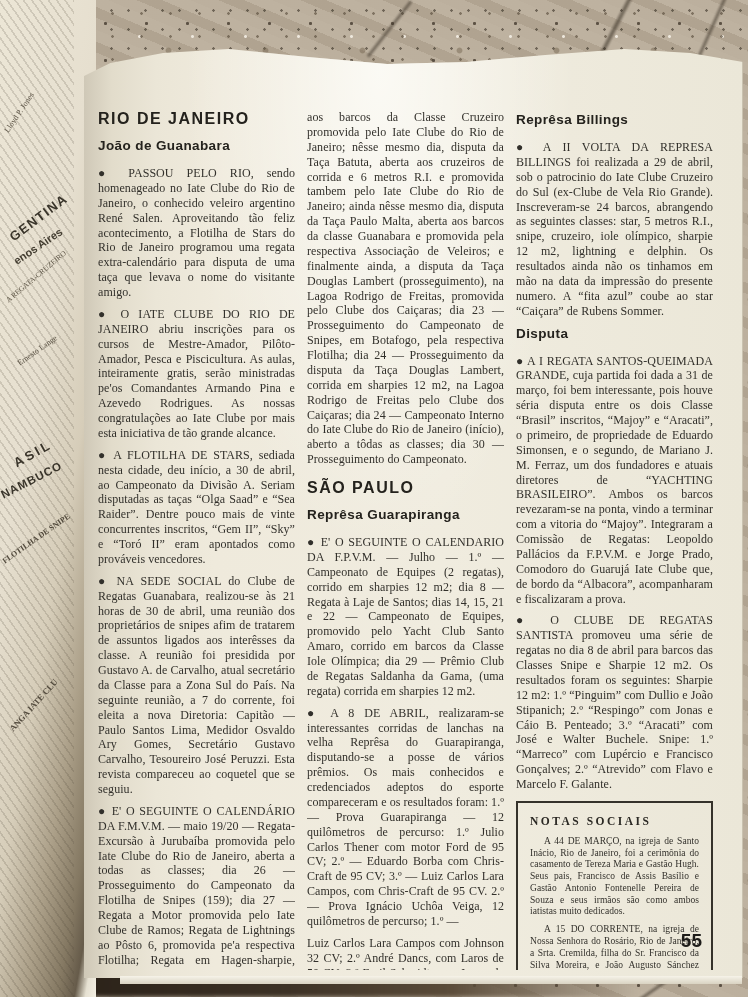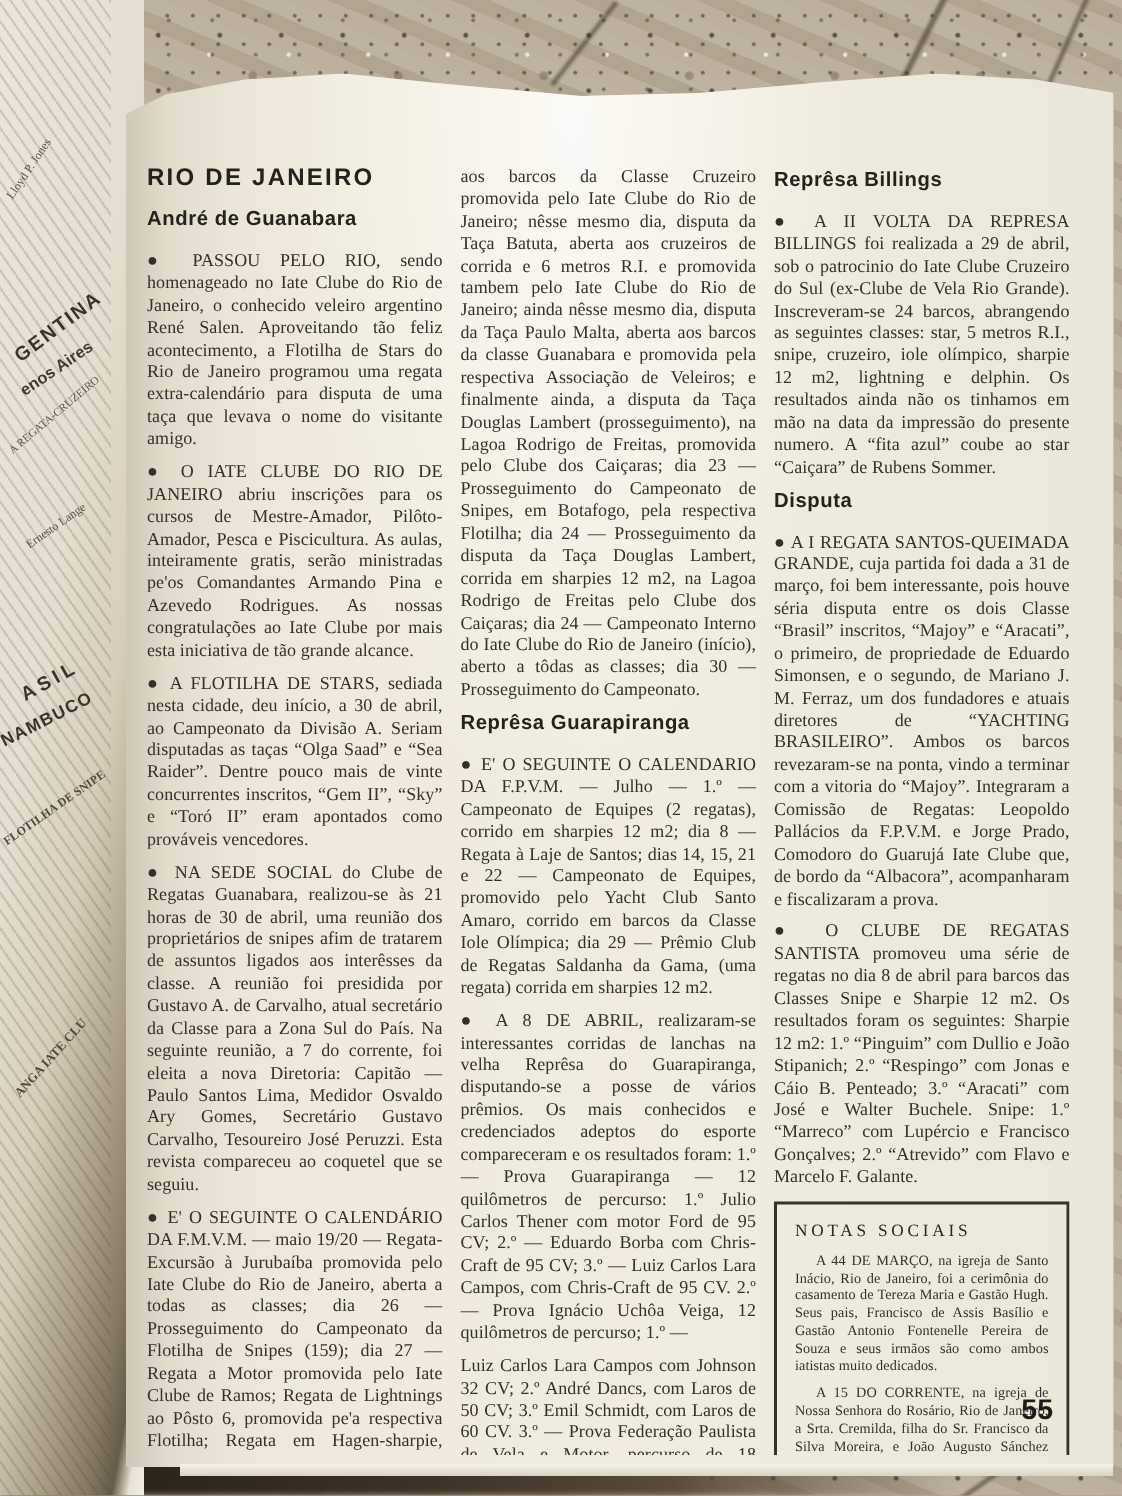--- a/index.html
+++ b/index.html
@@ -86,21 +86,21 @@
   h2.subsection{
     font-family:"Liberation Sans",sans-serif;font-size:13.5px;font-weight:bold;
     letter-spacing:.4px;color:#24221d;margin:0 0 13px;
   }
   .col .mid-h1{margin-top:12px;}
   .col .mid-h2{margin-top:2px;}
   .notas-box{
     margin-top:9px;border:2px solid #35322b;padding:10px 12px 12px;
   }
   .notas-box h3{
-    font-family:"Liberation Serif",serif;font-size:11.5px;font-weight:normal;
+    font-family:"Liberation Serif",serif;font-size:11.5px;font-weight:bold;
     letter-spacing:2.5px;color:#2b2924;margin:2px 0 9px;
   }
   .notas-box p{font-size:9.5px;text-indent:14px;margin:0 0 6px;}
   .page-number{
     position:absolute;right:40px;bottom:26px;
     font-family:"Liberation Sans",sans-serif;font-weight:bold;font-size:19px;color:#1e1c19;
   }
 </style>
 </head>
 <body>
@@ -123,30 +123,31 @@
   <span class="frag sans f-pernamb">NAMBUCO</span>
   <span class="frag f-flotilha">FLOTILHA DE SNIPE</span>
   <span class="frag f-iate">ANGA IATE CLU</span>
 </div>
 
 <div class="page">
   <div class="cols">
 
     <div class="col">
       <h1 class="section">RIO DE JANEIRO</h1>
-      <h2 class="subsection">André de Guanabara</h2>
+      <h2 class="subsection">João de Guanabara</h2>
       <p>●  PASSOU PELO RIO, sendo homenageado no Iate Clube do Rio de Janeiro, o conhecido veleiro argentino René Salen. Aproveitando tão feliz acontecimento, a Flotilha de Stars do Rio de Janeiro programou uma regata extra-calendário para disputa de uma taça que levava o nome do visitante amigo.</p>
       <p>●  O IATE CLUBE DO RIO DE JANEIRO abriu inscrições para os cursos de Mestre-Amador, Pilôto-Amador, Pesca e Piscicultura. As aulas, inteiramente gratis, serão ministradas pe'os Comandantes Armando Pina e Azevedo Rodrigues. As nossas congratulações ao Iate Clube por mais esta iniciativa de tão grande alcance.</p>
       <p>●  A FLOTILHA DE STARS, sediada nesta cidade, deu início, a 30 de abril, ao Campeonato da Divisão A. Seriam disputadas as taças “Olga Saad” e “Sea Raider”. Dentre pouco mais de vinte concurrentes inscritos, “Gem II”, “Sky” e “Toró II” eram apontados como prováveis vencedores.</p>
       <p>●  NA SEDE SOCIAL do Clube de Regatas Guanabara, realizou-se às 21 horas de 30 de abril, uma reunião dos proprietários de snipes afim de tratarem de assuntos ligados aos interêsses da classe. A reunião foi presidida por Gustavo A. de Carvalho, atual secretário da Classe para a Zona Sul do País. Na seguinte reunião, a 7 do corrente, foi eleita a nova Diretoria: Capitão — Paulo Santos Lima, Medidor Osvaldo Ary Gomes, Secretário Gustavo Carvalho, Tesoureiro José Peruzzi. Esta revista compareceu ao coquetel que se seguiu.</p>
       <p>●  E' O SEGUINTE O CALENDÁRIO DA F.M.V.M. — maio 19/20 — Regata-Excursão à Jurubaíba promovida pelo Iate Clube do Rio de Janeiro, aberta a todas as classes; dia 26 — Prosseguimento do Campeonato da Flotilha de Snipes (159); dia 27 — Regata a Motor promovida pelo Iate Clube de Ramos; Regata de Lightnings ao Pôsto 6, promovida pe'a respectiva Flotilha; Regata em Hagen-sharpie, interna, entrega dos prêmios, promovida pelo Rio Iate Clube. Junho: dia 3 — Prosseguimento do Campeonato da Classe Carioca, regata no Flamengo, promovida pe'a Associação de Veleiros da Classe Carioca; dia 9 — Prosseguimento, em Botafogo, do Campeonato da Flotilha de Snipes (159); dia 10 Prosseguimento do Campeonato de Lightning, no Flamengo, promovido pela Flotilha (84); dia 10 — Disputa da Taça Douglas Lambert, corrida em sharpies 12 m2, na Lagoa Rodrigo de Freitas, promovida pelo Clube dos Caiçaras; dias 16 e 17 — Taça Oceano, aberta</p>
     </div>
 
     <div class="col">
       <p>aos barcos da Classe Cruzeiro promovida pelo Iate Clube do Rio de Janeiro; nêsse mesmo dia, disputa da Taça Batuta, aberta aos cruzeiros de corrida e 6 metros R.I. e promovida tambem pelo Iate Clube do Rio de Janeiro; ainda nêsse mesmo dia, disputa da Taça Paulo Malta, aberta aos barcos da classe Guanabara e promovida pela respectiva Associação de Veleiros; e finalmente ainda, a disputa da Taça Douglas Lambert (prosseguimento), na Lagoa Rodrigo de Freitas, promovida pelo Clube dos Caiçaras; dia 23 — Prosseguimento do Campeonato de Snipes, em Botafogo, pela respectiva Flotilha; dia 24 — Prosseguimento da disputa da Taça Douglas Lambert, corrida em sharpies 12 m2, na Lagoa Rodrigo de Freitas pelo Clube dos Caiçaras; dia 24 — Campeonato Interno do Iate Clube do Rio de Janeiro (início), aberto a tôdas as classes; dia 30 — Prosseguimento do Campeonato.</p>
+      <h1 class="section mid-h1">SÃO PAULO</h1>
       <h2 class="subsection mid-h2">Reprêsa Guarapiranga</h2>
       <p>●  E' O SEGUINTE O CALENDARIO DA F.P.V.M. — Julho — 1.º — Campeonato de Equipes (2 regatas), corrido em sharpies 12 m2; dia 8 — Regata à Laje de Santos; dias 14, 15, 21 e 22 — Campeonato de Equipes, promovido pelo Yacht Club Santo Amaro, corrido em barcos da Classe Iole Olímpica; dia 29 — Prêmio Club de Regatas Saldanha da Gama, (uma regata) corrida em sharpies 12 m2.</p>
       <p>●  A 8 DE ABRIL, realizaram-se interessantes corridas de lanchas na velha Reprêsa do Guarapiranga, disputando-se a posse de vários prêmios. Os mais conhecidos e credenciados adeptos do esporte compareceram e os resultados foram: 1.º — Prova Guarapiranga — 12 quilômetros de percurso: 1.º Julio Carlos Thener com motor Ford de 95 CV; 2.º — Eduardo Borba com Chris-Craft de 95 CV; 3.º — Luiz Carlos Lara Campos, com Chris-Craft de 95 CV. 2.º — Prova Ignácio Uchôa Veiga, 12 quilômetros de percurso; 1.º —</p>
       <p>Luiz Carlos Lara Campos com Johnson 32 CV; 2.º André Dancs, com Laros de 50 CV; 3.º Emil Schmidt, com Laros de 60 CV. 3.º — Prova Federação Paulista de Vela e Motor, percurso de 18 quilômetros: 1.º Rui Assunção com Grey de 125 CV; 2.º Ziro Ramenzoni com Grey de 125 CV; em 3.º Raul Loeb tambem com Grey de 125 C.V. Estas provas foram promovidas pelo Yacht Club Paulista sob o patrocinio da F.P.V.M.</p>
       <p>●  O SÃO PAULO YACHT CLUB, em sessão do Conselho Deliberativo recentemente realizada, elegeu os seguintes membros para comporem a sua Diretoria: Comodoro: A. F. M. Treacher; Diretor Interno: F. Charity; Diretor</p>
     </div>
 
     <div class="col">
       <h2 class="subsection mid-h2">Reprêsa Billings</h2>
       <p>●  A II VOLTA DA REPRESA BILLINGS foi realizada a 29 de abril, sob o patrocinio do Iate Clube Cruzeiro do Sul (ex-Clube de Vela Rio Grande). Inscreveram-se 24 barcos, abrangendo as seguintes classes: star, 5 metros R.I., snipe, cruzeiro, iole olímpico, sharpie 12 m2, lightning e delphin. Os resultados ainda não os tinhamos em mão na data da impressão do presente numero. A “fita azul” coube ao star “Caiçara” de Rubens Sommer.</p>

